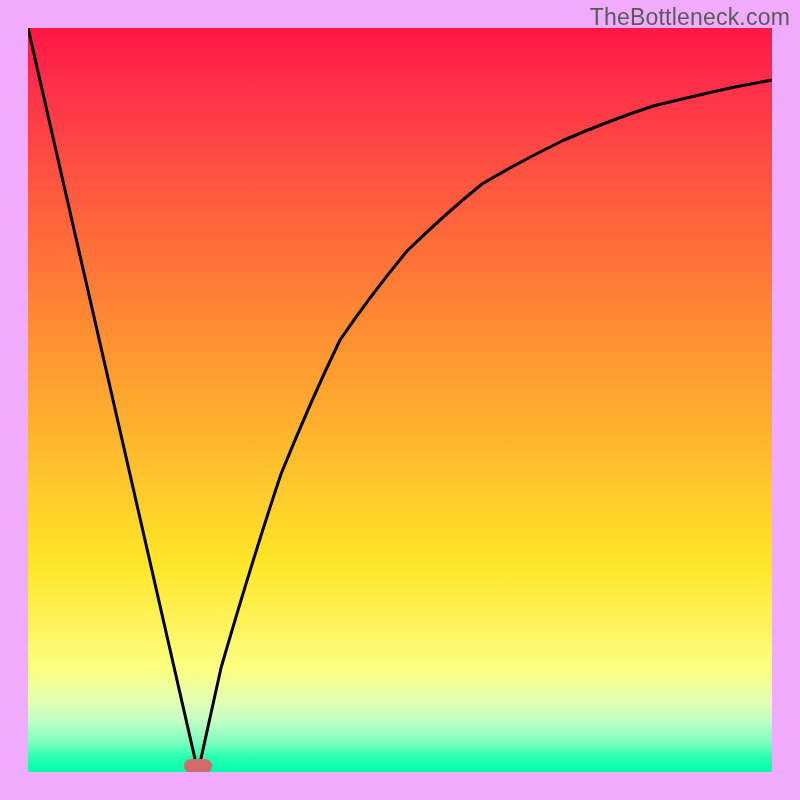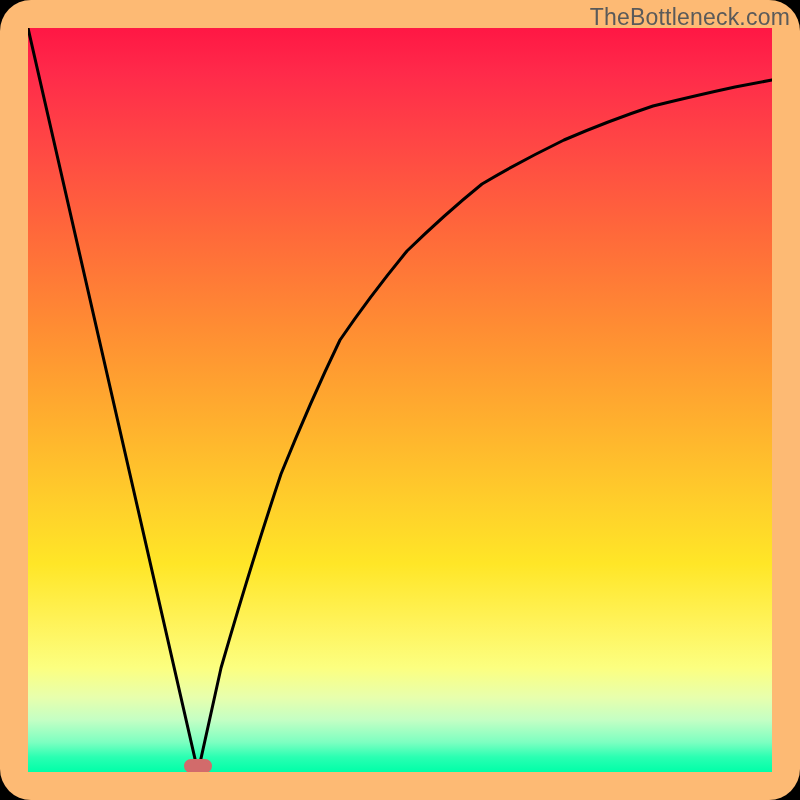--- a/index.html
+++ b/index.html
@@ -10,22 +10,21 @@
     background: #000;
     overflow: hidden;
     font-family: Arial, Helvetica, sans-serif;
   }
   .frame {
     position: absolute;
     top: 0;
     left: 0;
     width: 800px;
     height: 800px;
-    background: #fdba74;
-    border-radius: 31px;
+    background: #f0abfc;
   }
   .plot-area {
     position: absolute;
     top: 28px;
     left: 28px;
     width: 744px;
     height: 744px;
     
     background: linear-gradient(to bottom,
       #ff1744 0%,

